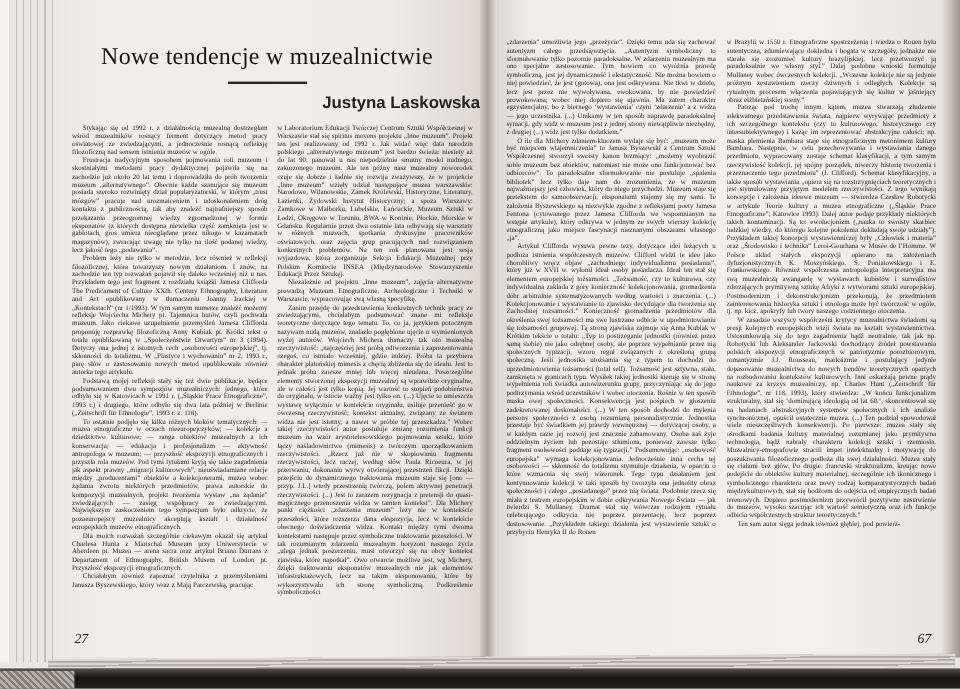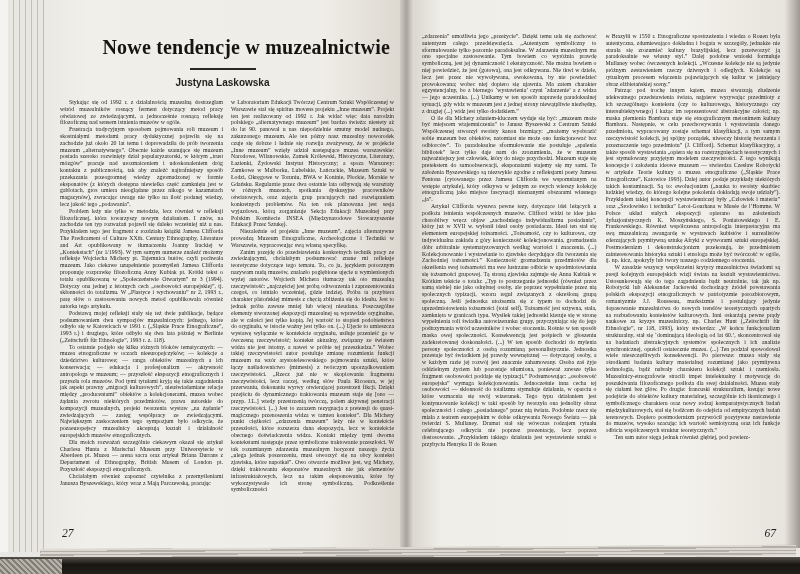--- a/index.html
+++ b/index.html
@@ -21,24 +21,24 @@
 
   .page{position:relative;overflow:hidden;}
   .page-left{width:355px;
     background:linear-gradient(90deg,#ebe9e3 0,#f1efe9 12%,#efede7 78%,#ddd9d1 100%);}
   .gutter{width:14px;
     background:linear-gradient(90deg,#cfccc4 0,#a9a59c 45%,#b7b3ab 60%,#e2dfd8 100%);}
   .page-right{flex:1;
     background:linear-gradient(90deg,#dbd8d0 0,#f0eee8 7%,#f3f1eb 70%,#e7e4dd 96%,#9d9990 100%);}
 
   
-  .title{margin:36px 10px 0 10px;text-align:right;font-weight:bold;
+  .title{margin:36px 10px 0 10px;text-align:center;font-weight:normal;
     font-size:20px;letter-spacing:.2px;color:#161412;}
   .title-rule{width:66px;height:2px;background:#2a2826;margin:9px auto 0 auto;}
-  .author{margin-top:7px;text-align:center;font-weight:bold;font-size:10px;
+  .author{margin-top:7px;text-align:right;font-weight:bold;font-size:14px;
     font-family:"Liberation Sans","DejaVu Sans",sans-serif;color:#24221f;}
 
   
   .body{display:flex;overflow:hidden;color:#26231f;}
   .body-left{margin:11px 6px 0 15px;height:442px;gap:8px;}
   .body-right{margin:33px 20px 0 8px;height:505px;gap:9px;}
   .col{flex:1;overflow:hidden;}
   .para{margin:0;text-align:justify;font-size:5.8px;line-height:6.8px;
     word-spacing:.2px;}
   .para.ind{text-indent:9px;}

